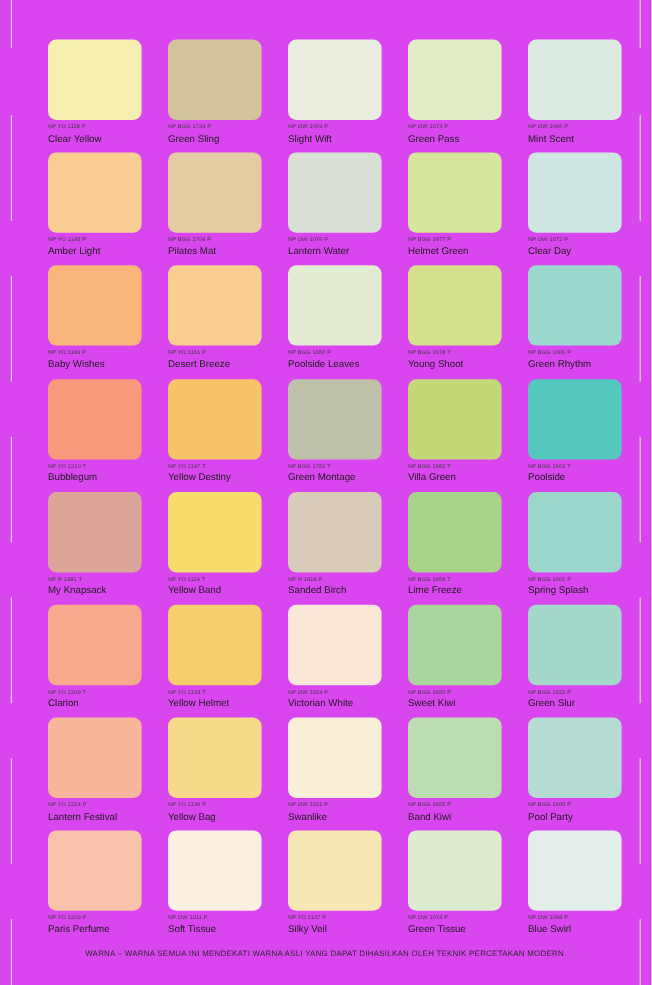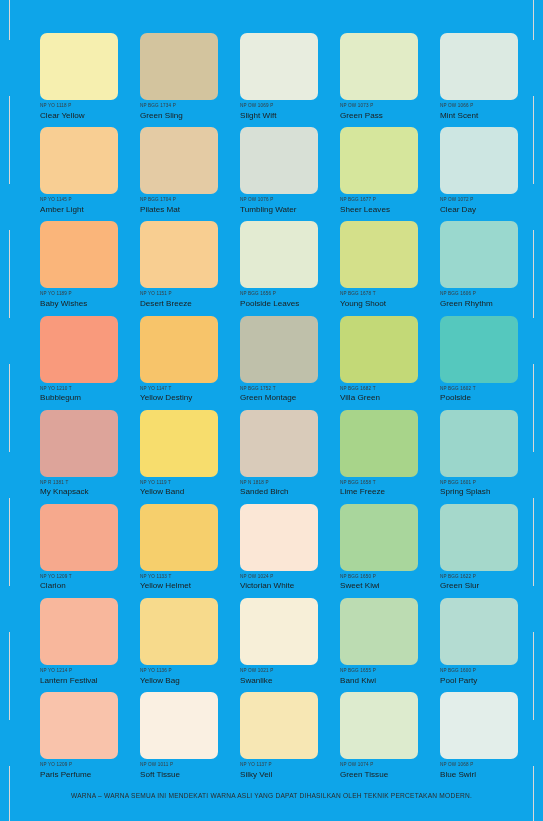--- a/index.html
+++ b/index.html
@@ -5,21 +5,21 @@
   * { box-sizing: border-box; margin: 0; padding: 0; }
   html, body {
     width: 543px; height: 821px;
     background: #ffffff;
     font-family: "Liberation Sans", sans-serif;
     overflow: hidden;
   }
   .page {
     position: relative;
     width: 543px; height: 821px;
-    background: #0ea5e9;
+    background: #d946ef;
   }
 
   
   .reg-marks {
     position: absolute; top: 0; bottom: 0;
     width: 1px;
     pointer-events: none;
   }
   .reg-left  { left: 9px; }
   .reg-right { right: 9px; }
@@ -155,28 +155,28 @@
         <div class="chip" style="background: rgb(228, 203, 164);"></div>
         <div class="meta">
           <div class="code">NP BGG 1704 P</div>
           <div class="name">Pilates Mat</div>
         </div>
       </div>
       <div class="cell">
         <div class="chip" style="background: rgb(216, 224, 214);"></div>
         <div class="meta">
           <div class="code">NP OW 1076 P</div>
-          <div class="name">Tumbling Water</div>
+          <div class="name">Lantern Water</div>
         </div>
       </div>
       <div class="cell">
         <div class="chip" style="background: rgb(214, 230, 156);"></div>
         <div class="meta">
           <div class="code">NP BGG 1677 P</div>
-          <div class="name">Sheer Leaves</div>
+          <div class="name">Helmet Green</div>
         </div>
       </div>
       <div class="cell">
         <div class="chip" style="background: rgb(205, 230, 226);"></div>
         <div class="meta">
           <div class="code">NP OW 1072 P</div>
           <div class="name">Clear Day</div>
         </div>
       </div>
       <div class="cell">

